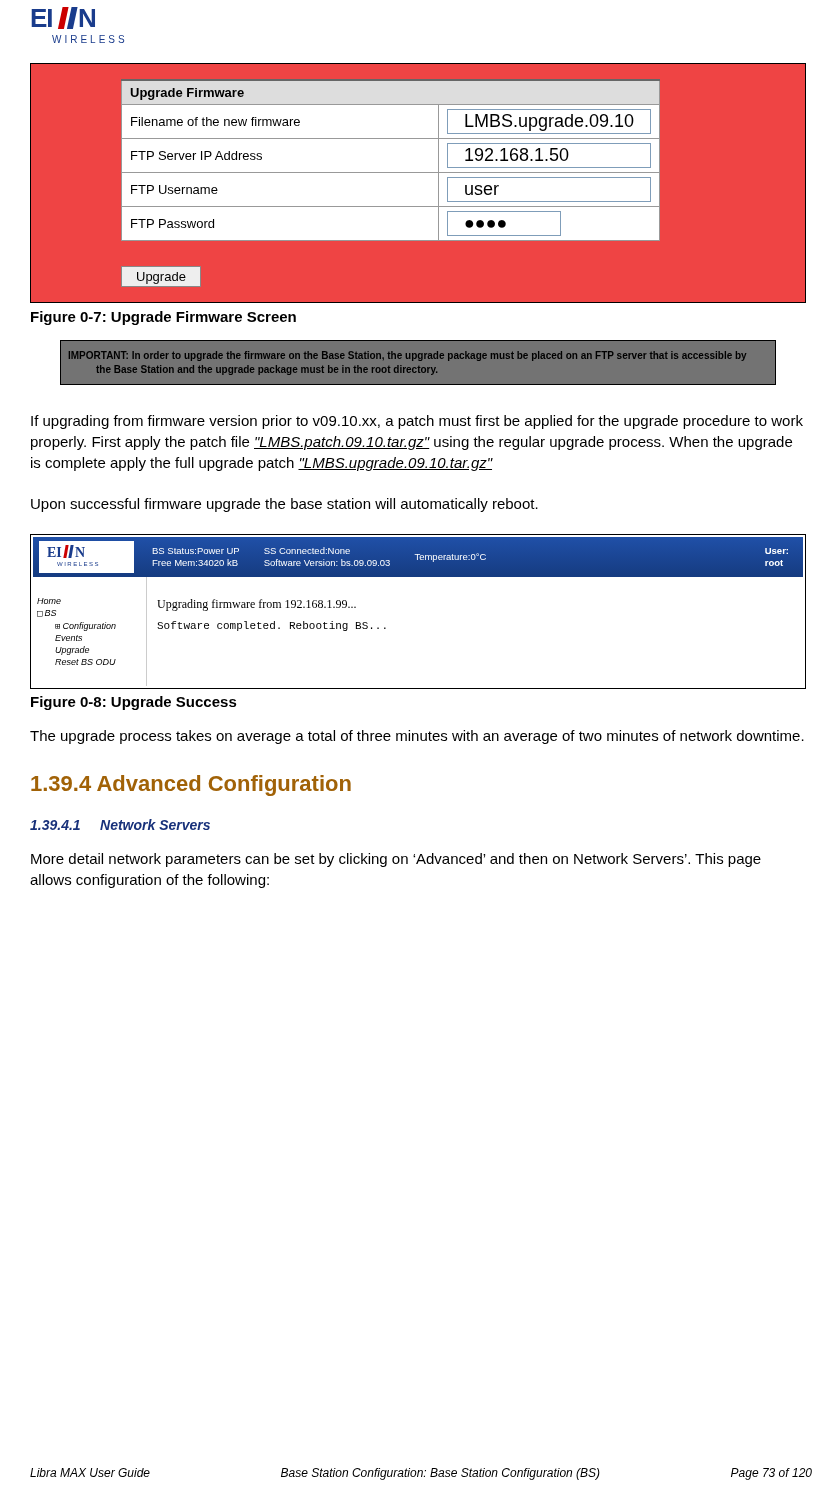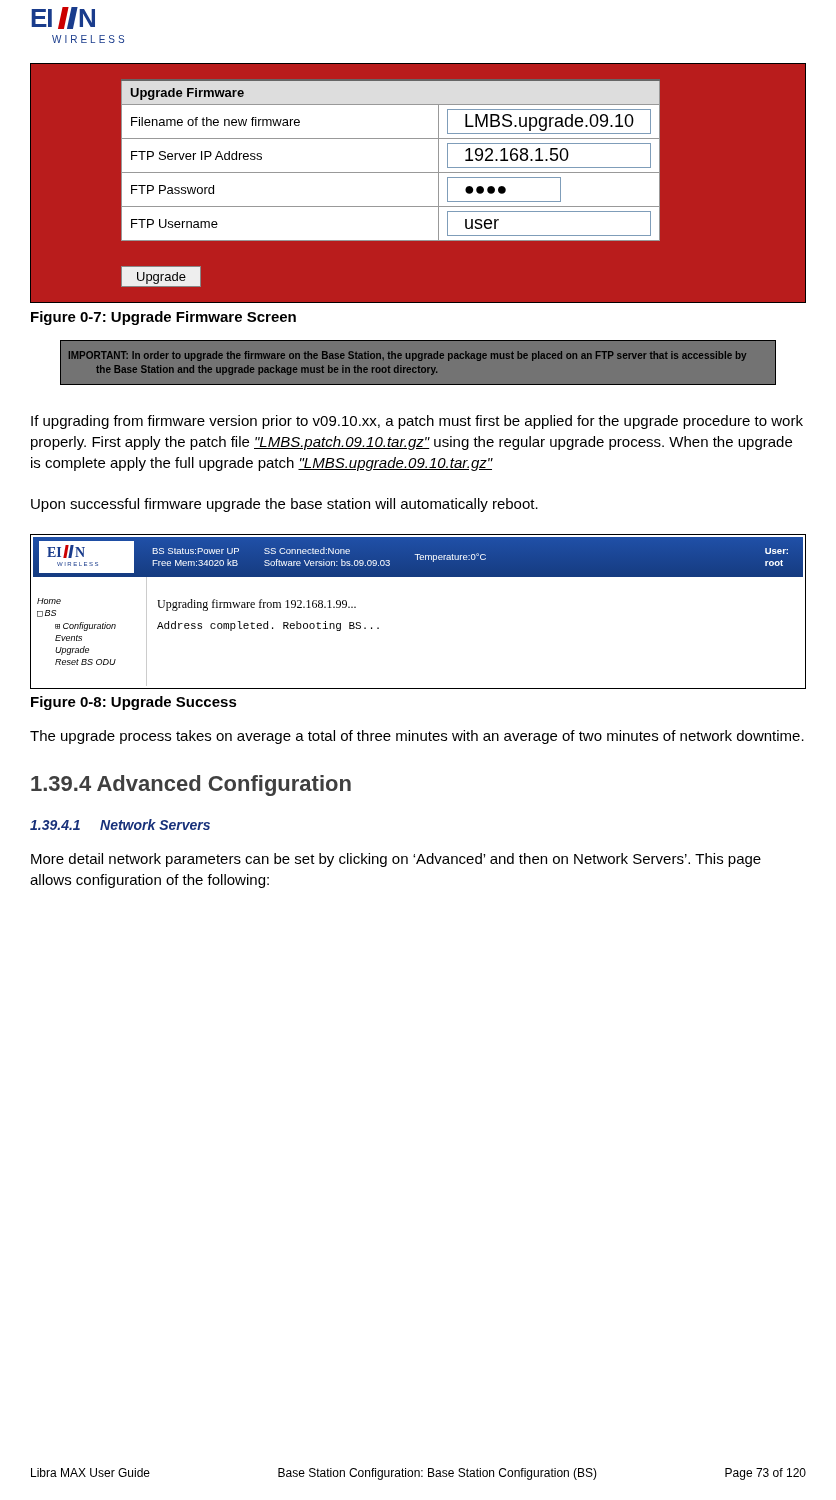--- a/index.html
+++ b/index.html
@@ -23,21 +23,21 @@
     margin-bottom: 10px;
   }
   .logo-svg {
     width: 130px;
     height: 45px;
   }
   .screenshot-box {
     border: 1px solid #000;
     padding: 15px 10px 15px 10px;
     margin-bottom: 5px;
-    background:#b91c1c;
+    background:#ef4444;
   }
   .form-table {
     margin-left: 80px;
     border-collapse: collapse;
     background: #fff;
   }
   .form-table td, .form-table th {
     border: 1px solid #999;
     padding: 4px 8px;
     font-family: Tahoma, sans-serif;
@@ -148,40 +148,41 @@
   }
   .nav-pane .indent2 { padding-left: 18px; }
   .msg-pane {
     flex: 1;
     padding: 20px 10px;
     font-family: "Times New Roman", serif;
     font-size: 12px;
   }
   .msg-pane .mono { font-family: "Courier New", monospace; font-size:11px; margin-top:8px;}
   .section-h1 {
-    color: #404040;
+    color: #a16207;
     font-size: 22px;
     font-weight: bold;
     margin: 25px 0 20px 0;
   }
   .section-h2 {
     color: #18317a;
     font-size: 14px;
     font-weight: bold;
     font-style: italic;
     margin: 0 0 15px 0;
   }
   .footer {
     position: absolute;
     bottom: 25px;
     left: 30px;
-    right: 30px;
+    right: 24px;
     display: flex;
     justify-content: space-between;
     font-size: 12px;
+    font-style: italic;
   }
   .sq{font-family:monospace;font-size:9px;margin-right:2px}
 </style>
 </head>
 <body>
 
 <div class="page">
 
   <div class="logo">
     <svg class="logo-svg" viewBox="0 0 130 45">
@@ -201,26 +202,26 @@
           </tr>
       <tr>
         <td style="width:300px">Filename of the new firmware</td>
         <td><input class="form-input" value="LMBS.upgrade.09.10.tar.gz" style=""></td>
       </tr>
       <tr>
         <td>FTP Server IP Address</td>
         <td><input class="form-input" value="192.168.1.50" style=""></td>
       </tr>
       <tr>
+        <td>FTP Username</td>
+        <td><input class="form-input" value="user" style=""></td>
+      </tr>
+      <tr>
         <td>FTP Password</td>
         <td><input class="form-input" style="width: 80px;" value="●●●●"></td>
-      </tr>
-      <tr>
-        <td>FTP Username</td>
-        <td><input class="form-input" value="user" style=""></td>
       </tr>
     </tbody>
       </table>
     <div class="upgrade-btn-wrap">
       <button class="upgrade-btn">Upgrade</button>
     </div>
   </div>
 
   <div class="figure-caption">Figure 0-7: Upgrade Firmware Screen</div>
 
@@ -264,21 +265,21 @@
         <div class="nav-pane">
           <div>Home</div>
           <div><span class="sq">□</span><span>BS</span></div>
           <div class="indent2"><span class="sq">⊞</span><span>Configuration</span></div>
           <div class="indent2">Events</div>
           <div class="indent2">Upgrade</div>
           <div class="indent2">Reset BS ODU</div>
         </div>
         <div class="msg-pane">
           <div>Upgrading firmware from 192.168.1.99...</div>
-          <div class="mono">Address completed. Rebooting BS...</div>
+          <div class="mono">Software completed. Rebooting BS...</div>
         </div>
       </div>
     </div>
   </div>
 
   <div class="figure-caption">Figure 0-8: Upgrade Success</div>
 
   <p class="body-text">The upgrade process takes on average a total of three minutes with an average of two minutes of network downtime.</p>
 
   <div class="section-h1">1.39.4 Advanced Configuration</div>

